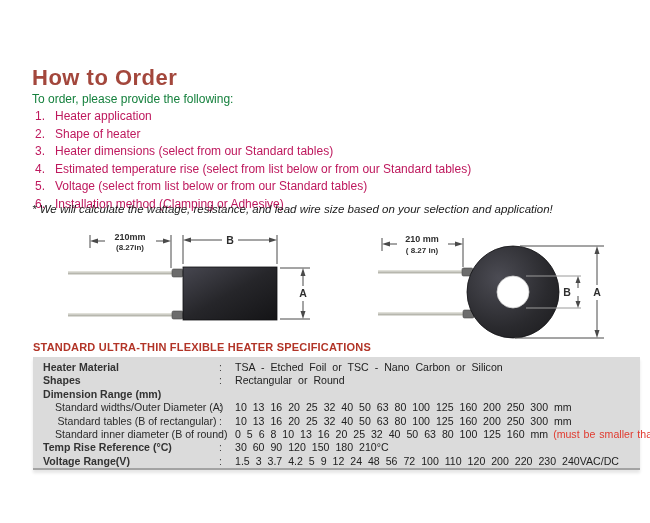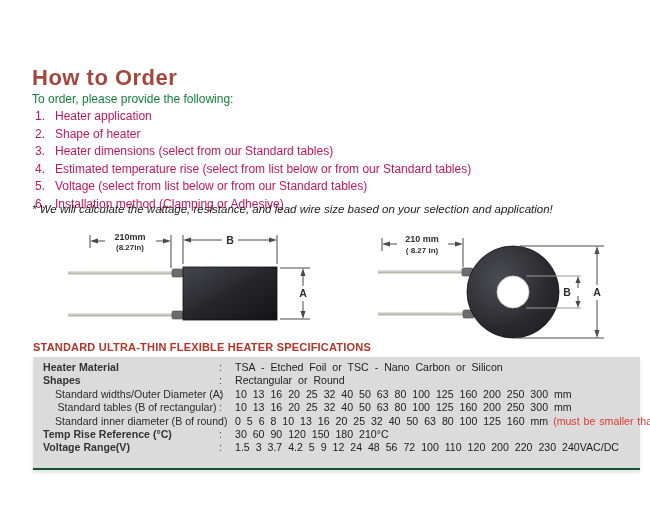--- a/index.html
+++ b/index.html
@@ -19,21 +19,21 @@
   #diagram-rect{left:60px;top:228px;}
   #diagram-round{left:368px;top:228px;}
   .dimtxt{font-size:9px;font-weight:bold;fill:#2e2e2e;}
   .dimtxt2{font-size:8px;font-weight:bold;fill:#2e2e2e;}
   .dimletter{font-size:10.5px;font-weight:bold;fill:#2e2e2e;}
 
   .caption{position:absolute;left:33px;top:341px;font-size:11px;font-weight:bold;
            letter-spacing:0.2px;color:var(--caption-color,#b23427);}
 
   .spec{position:absolute;left:33px;top:357px;width:607px;height:113px;
-        background:var(--table-bg,#dbdbdb);border-bottom:2px solid #14532d;
+        background:var(--table-bg,#dbdbdb);border-bottom:2px solid #a3a3a3;
         box-shadow:0 3px 3px rgba(0,0,0,0.10);box-sizing:border-box;padding-top:4px;
         font-size:10.6px;color:#2b2b2b;}
   .trow{display:flex;line-height:13.4px;white-space:nowrap;}
   .tlabel{width:186px;padding-left:10px;box-sizing:border-box;flex:0 0 auto;}
   .tlabel.b{font-weight:bold;color:#333;}
   .tlabel.ind{padding-left:22px;text-align:center;}
   .tcolon{width:16px;flex:0 0 auto;text-align:left;color:#444;}
   .tvalue{word-spacing:3px;color:#222;}
   .rednote{color:var(--warning-color,#e03a2f);margin-left:5px;word-spacing:1px;}
 </style>
@@ -152,20 +152,21 @@
       <span class="tlabel b">Heater Material</span>
       <span class="tcolon">:</span>
       <span class="tvalue">TSA - Etched Foil or TSC - Nano Carbon or Silicon</span>
     </div>
     <div class="trow">
       <span class="tlabel b">Shapes</span>
       <span class="tcolon">:</span>
       <span class="tvalue">Rectangular or Round</span>
     </div>
     <div class="trow">
+      <span class="tlabel b">Dimension Range (mm)</span>
       <span class="tcolon"></span>
       <span class="tvalue"></span>
     </div>
     <div class="trow">
       <span class="tlabel ind">Standard widths/Outer Diameter (A)</span>
       <span class="tcolon">:</span>
       <span class="tvalue">10 13 16 20 25 32 40 50 63 80 100 125 160 200 250 300 mm</span>
     </div>
     <div class="trow">
       <span class="tlabel ind">Standard tables (B of rectangular)</span>

